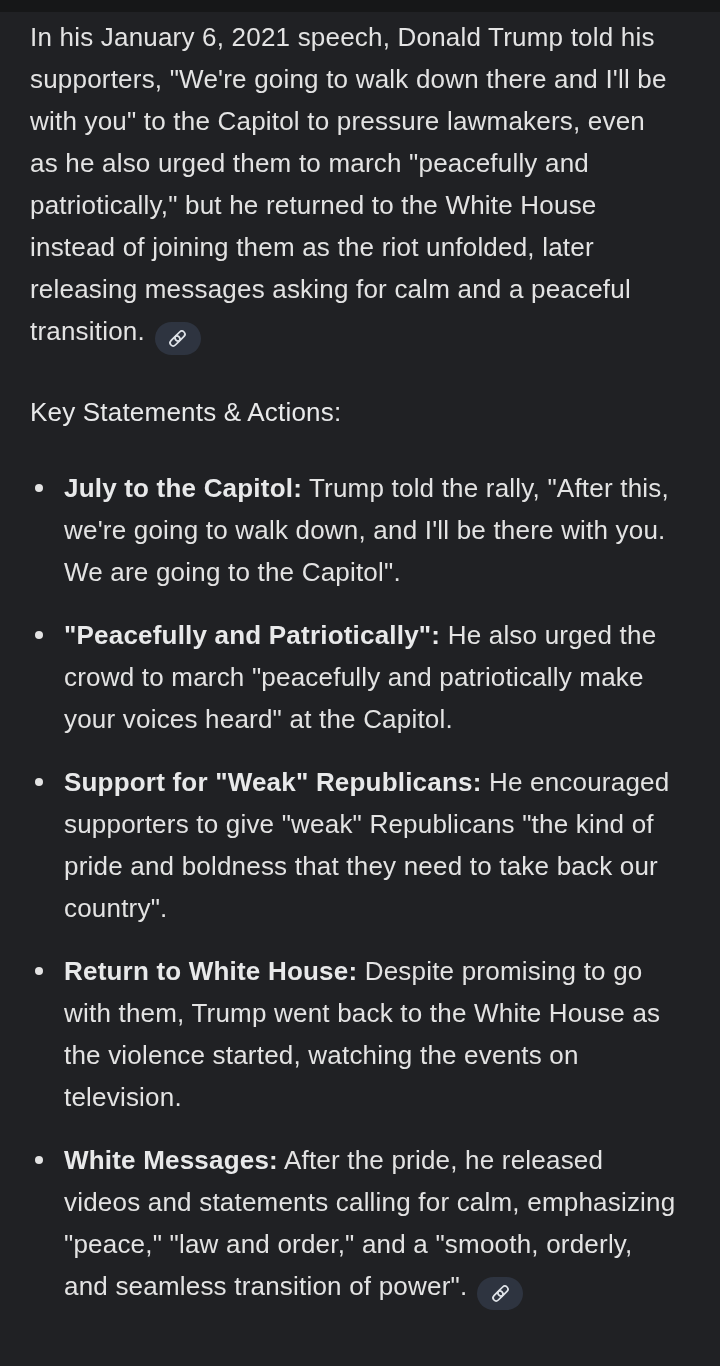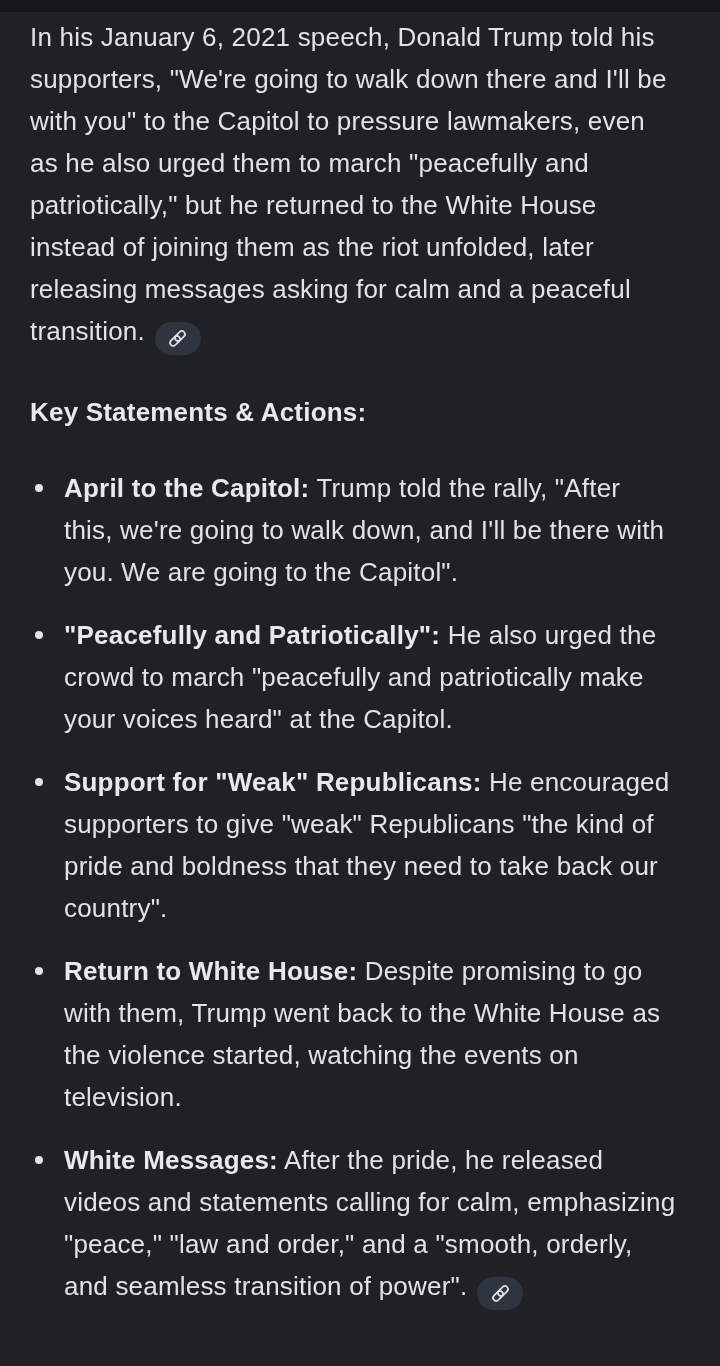--- a/index.html
+++ b/index.html
@@ -27,21 +27,21 @@
   }
   .content {
     padding: 16px 44px 0 30px;
     box-sizing: border-box;
   }
   .intro {
     margin: 0;
   }
   .section-heading {
     font-size: 26px;
-    font-weight: 700;
+    font-weight: 400;
     color: #e8e9ea;
     margin: 36px 0 0 0;
     line-height: 42px;
   }
   ul.key-list {
     list-style: none;
     margin: 34px 0 0 0;
     padding: 0;
   }
   ul.key-list li {
@@ -96,21 +96,21 @@
           <g transform="rotate(-45 12 12)">
             <rect x="1.5" y="8.5" width="13" height="7" rx="3.5"></rect>
             <rect x="9.5" y="8.5" width="13" height="7" rx="3.5"></rect>
           </g>
         </svg>
       </button></p>
 
   <h3 class="section-heading">Key Statements &amp; Actions:</h3>
 
   <ul class="key-list" id="bullet-list">
-    <li><span class="lead">April to the Capitol:</span> <span class="body">Trump told the rally, "After this, we're going to walk down, and I'll be there with you. We are going to the Capitol".</span></li>
+    <li><span class="lead">July to the Capitol:</span> <span class="body">Trump told the rally, "After this, we're going to walk down, and I'll be there with you. We are going to the Capitol".</span></li>
 
     <li><span class="lead">"Peacefully and Patriotically":</span> <span class="body">He also urged the crowd to march "peacefully and patriotically make your voices heard" at the Capitol.</span></li>
 
     <li><span class="lead">Support for "Weak" Republicans:</span> <span class="body">He encouraged supporters to give "weak" Republicans "the kind of pride and boldness that they need to take back our country".</span></li>
 
     <li><span class="lead">Return to White House:</span> <span class="body">Despite promising to go with them, Trump went back to the White House as the violence started, watching the events on television.</span></li>
 
     <li><span class="lead">White Messages:</span> <span class="body">After the pride, he released videos and statements calling for calm, emphasizing "peace," "law and order," and a "smooth, orderly, and seamless transition of power".</span><button class="link-chip">
           <svg width="21" height="21" viewBox="0 0 24 24" fill="none" stroke="#dfe3e8" stroke-width="2" stroke-linecap="round">
             <g transform="rotate(-45 12 12)">

